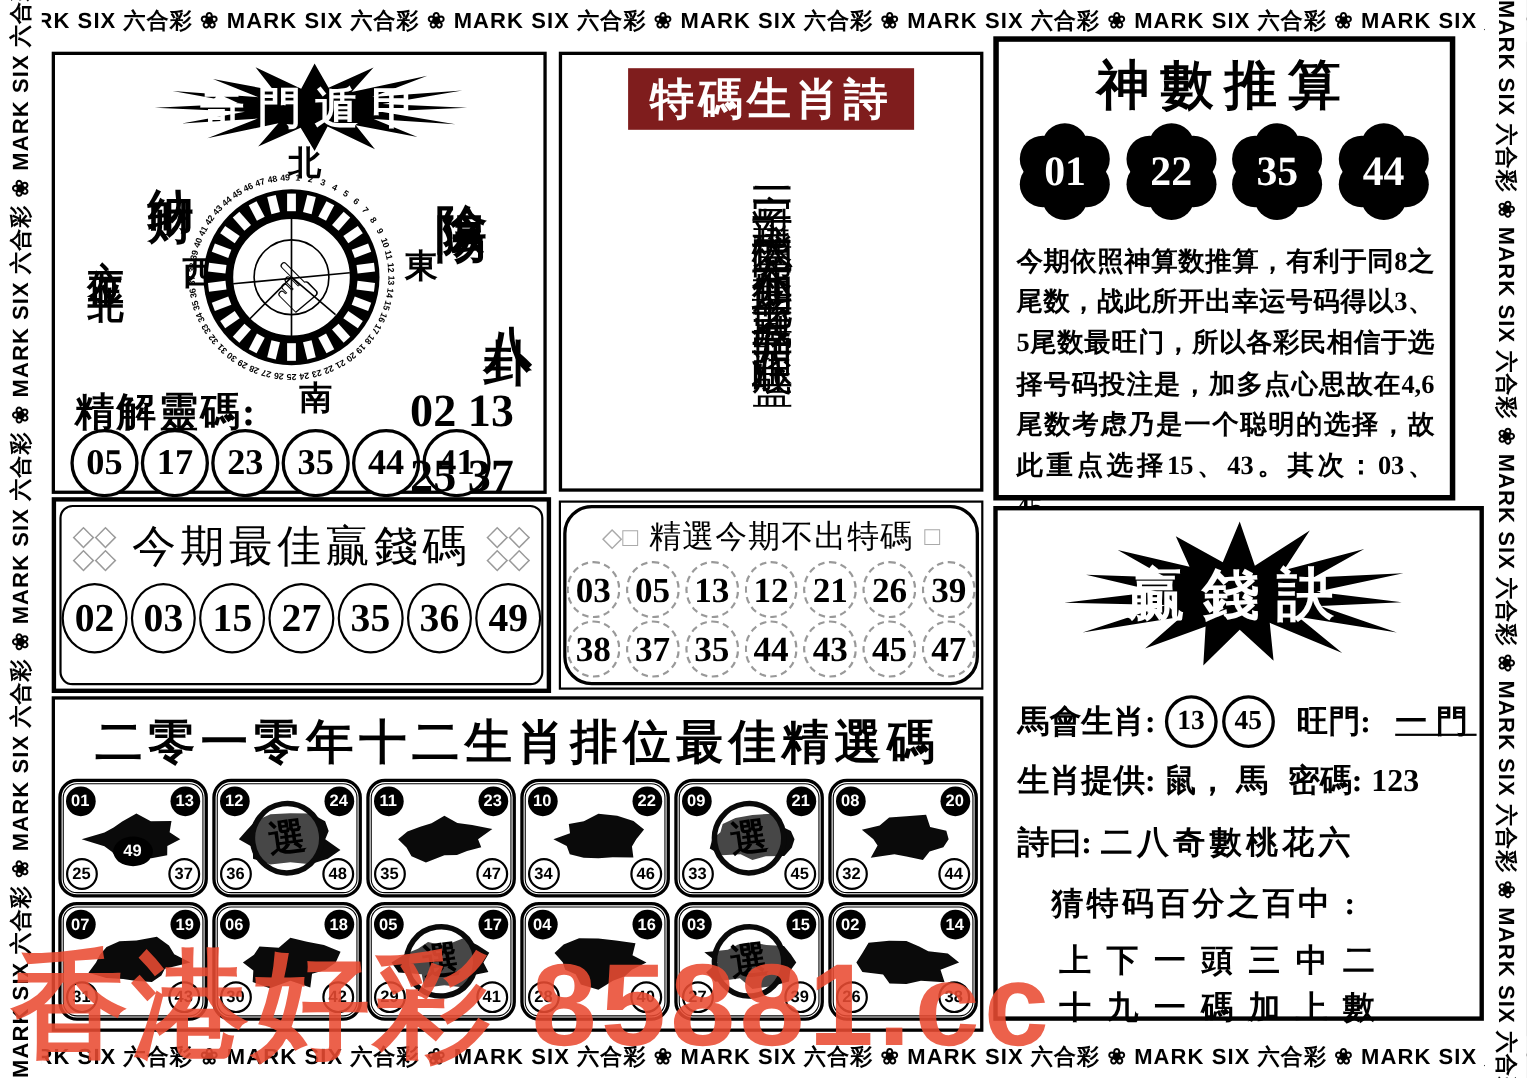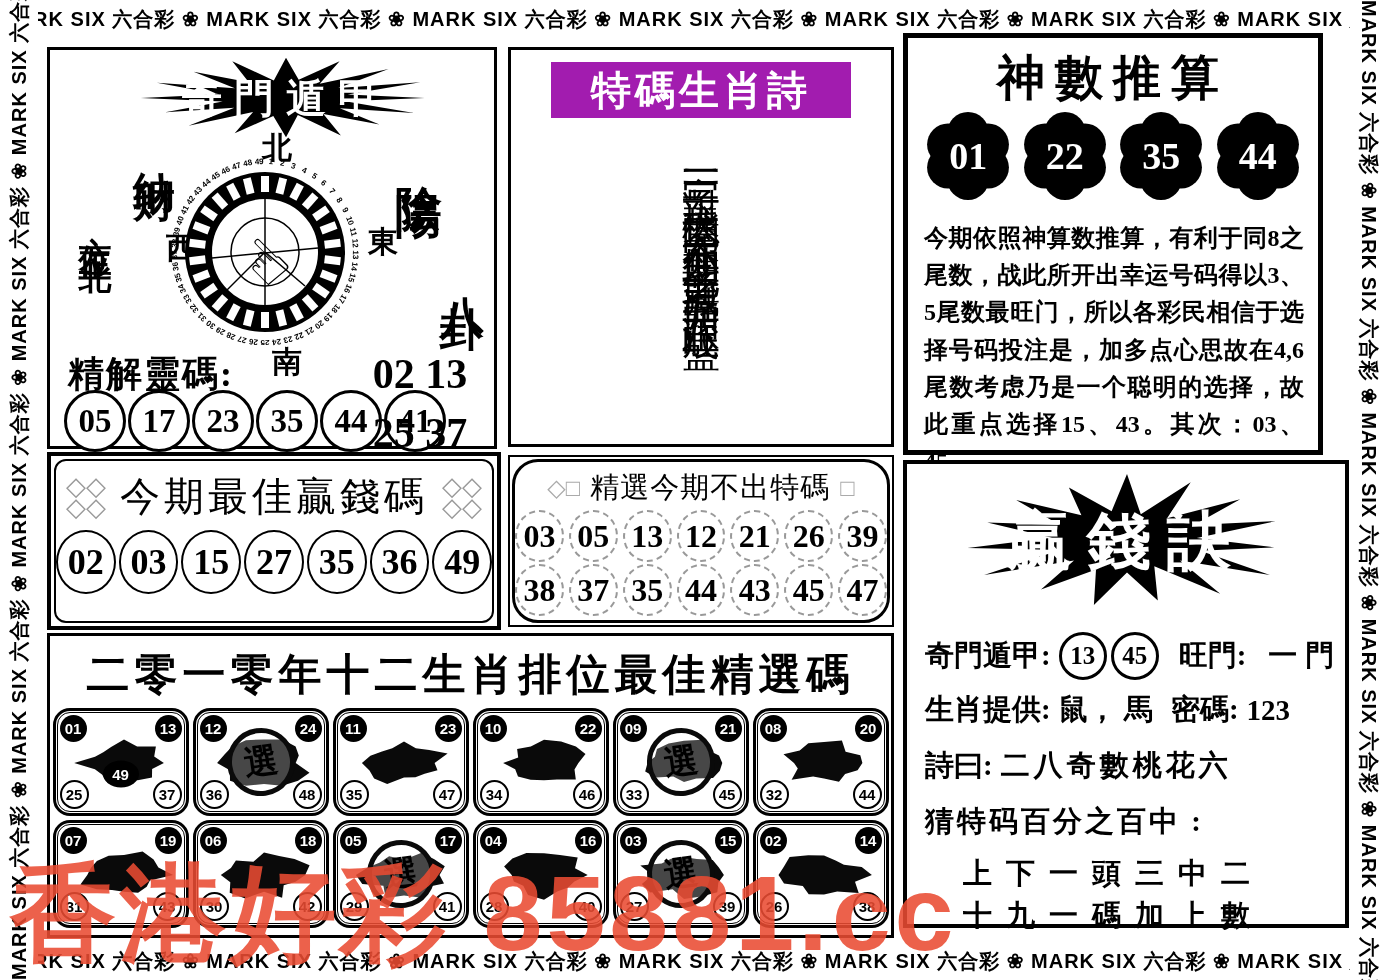--- a/index.html
+++ b/index.html
@@ -35,21 +35,21 @@
   #jingjie-label{position:absolute;left:18px;top:300px;font-size:36px;font-weight:bold;
         font-family:"Liberation Serif",serif;letter-spacing:2px;}
   #jingjie-circles{position:absolute;left:14px;top:340px;display:flex;gap:2px;}
   .circle{display:flex;align-items:center;justify-content:center;border:3px solid #000;
         border-radius:50%;font-weight:bold;font-family:"Liberation Serif",serif;background:#fff;}
   .num-circle{width:56px;height:56px;font-size:33px;}
   #qimen-extra{position:absolute;left:300px;top:295px;width:140px;text-align:center;
         font-size:42px;font-weight:bold;font-family:"Liberation Serif",serif;line-height:1.4;}
   
   #panel-poem{left:508px;top:47px;width:386px;height:400px;}
-  #poem-titlebar{margin:12px auto 0 auto;width:300px;height:56px;background:#a21caf;color:#fff;
+  #poem-titlebar{margin:12px auto 0 auto;width:260px;height:56px;background:#7f1d1d;color:#fff;
         display:flex;align-items:center;justify-content:center;font-size:40px;font-weight:bold;
         font-family:"Liberation Serif",serif;letter-spacing:4px;}
   #poem-body{position:absolute;left:0;top:90px;right:0;bottom:8px;
         writing-mode:vertical-rl;display:flex;align-items:center;padding:0 14px;}
   .poem-line{font-size:38px;font-family:"Liberation Serif",serif;letter-spacing:6px;
         line-height:92px;text-align:center;}
   
   #panel-shenshu{left:903px;top:33px;width:420px;height:422px;border-width:5px;}
   #shenshu-title{text-align:center;font-size:48px;font-weight:bold;margin-top:8px;
         font-family:"Liberation Serif",serif;letter-spacing:10px;}
@@ -347,43 +347,43 @@
           <span class="circle faint-circle">47</span>
         </div>
     </div>
   </div>
 
   <div id="panel-yingqian" class="panel">
     <div class="starburst" id="star-yq" style="left:52px;top:8px;width:336px;height:138px;">
         <svg viewBox="0 0 336 138">
           <polygon points="168.0,2.1 181.8,42.3 231.7,10.2 208.1,46.3 281.2,27.2 235.1,53.1 316.8,49.1 237.8,66.0 315.4,75.4 241.2,78.8 310.9,102.9 221.0,88.6 261.2,121.7 195.3,94.2 198.8,128.6 168.0,100.6 134.9,132.9 137.0,97.6 82.0,117.6 115.0,88.6 25.1,102.9 101.1,77.9 8.5,75.9 93.0,65.8 28.3,50.4 101.0,53.1 57.1,28.0 122.4,43.2 109.9,15.4 152.6,39.2" fill="#000"></polygon>
         </svg>
-      <span class="star-text" style="font-size:64px;letter-spacing:16px;">贏錢訣</span>
+      <span class="star-text" style="font-size:52px;letter-spacing:16px;">贏錢訣</span>
     </div>
     <div class="yq-line" style="top:168px;">
-      <span>奇門遁甲:</span>
+      <span>馬會生肖:</span>
       <span id="yq-circled" style="display:flex;gap:4px;">
           <span class="circle yq-circle">13</span>
           <span class="circle yq-circle">45</span>
         </span>
       <span style="margin-left:12px;">旺門:</span>
-      <span style="margin-left:14px;letter-spacing:8px;">一門</span>
+      <span style="margin-left:14px;letter-spacing:8px;text-decoration:underline;">一門</span>
     </div>
     <div class="yq-line" style="top:226px;">
       <span>生肖提供:</span>
       <span>鼠， 馬</span>
       <span style="margin-left:10px;">密碼:</span>
       <span>123</span>
     </div>
     <div class="yq-line" style="top:282px;">
       <span>詩曰:</span>
       <span style="letter-spacing:4px;">二八奇數桃花六</span>
     </div>
     <div class="yq-line" style="top:338px;">
-      <span style="letter-spacing:3px;">猜特码百分之百中 :</span>
+      <span style="letter-spacing:3px;margin-left:31px;">猜特码百分之百中 :</span>
     </div>
     <div class="yq-line" style="top:432px;left:56px;">
       <span style="letter-spacing:14px;">十九一碼加上數</span>
     </div>
     <div class="yq-line" style="top:390px;left:56px;">
       <span style="letter-spacing:14px;">上下一頭三中二</span>
     </div>
   </div>
 
   <div id="panel-zodiac" class="panel">

